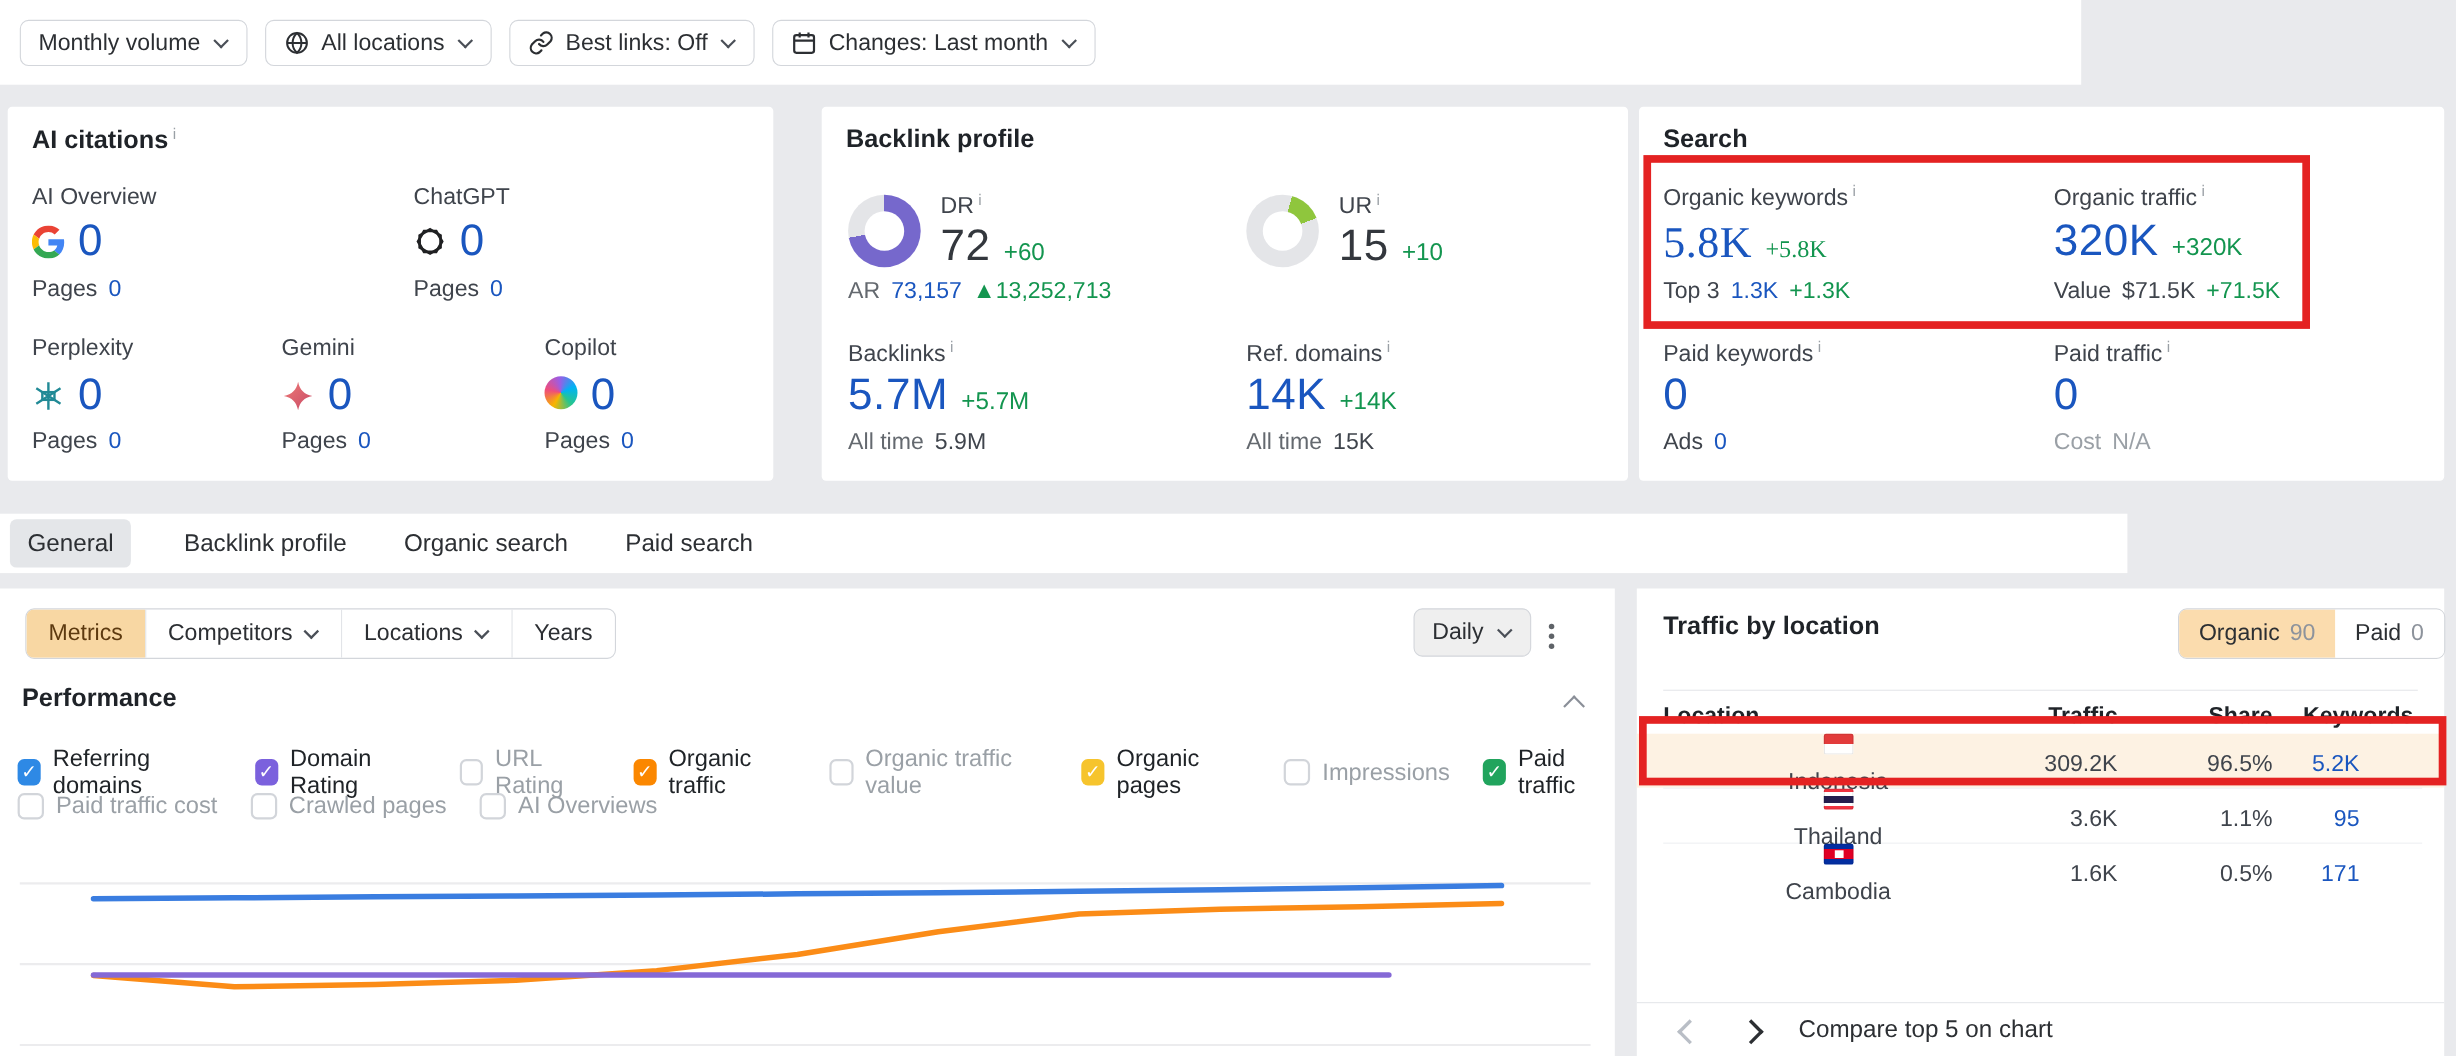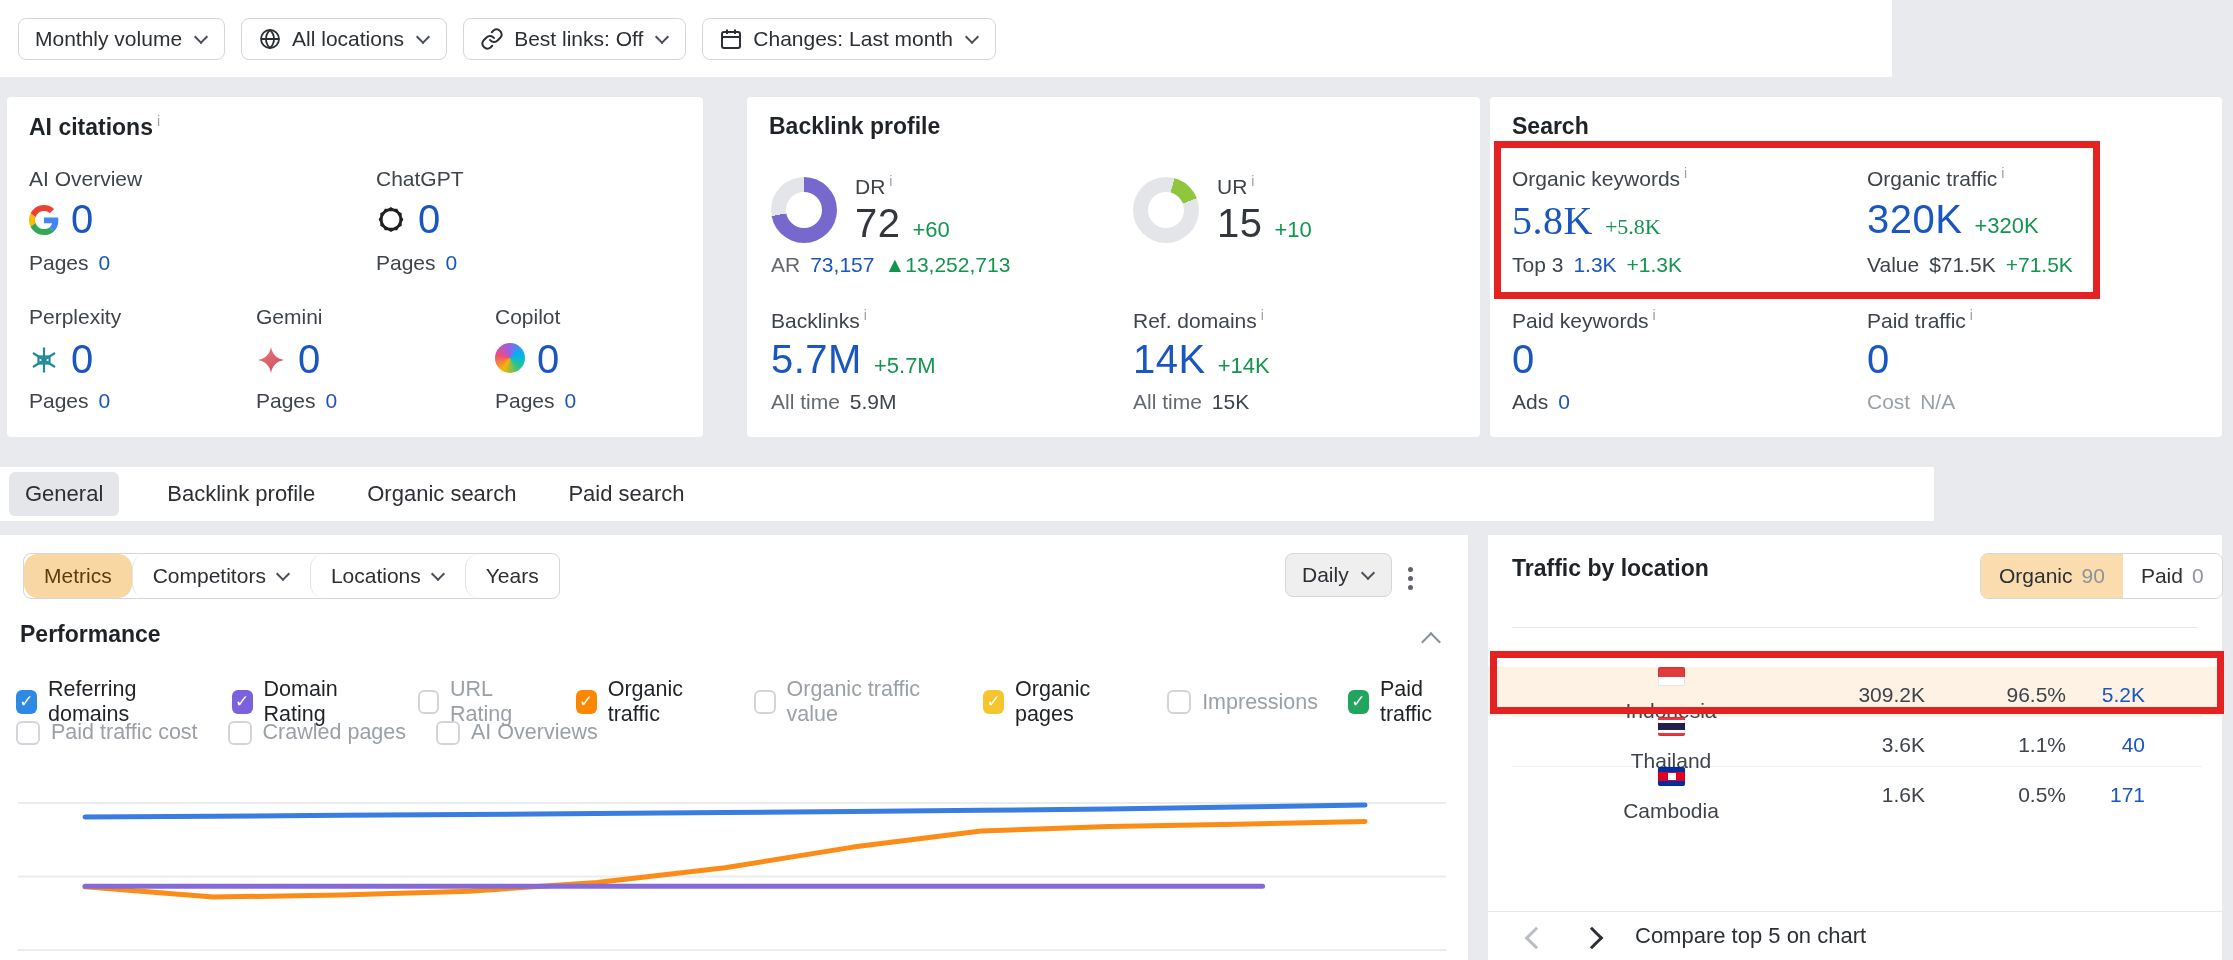--- a/index.html
+++ b/index.html
@@ -38,21 +38,21 @@
   .tabsband{position:absolute;left:0;top:467px;width:1934px;height:54px;background:#fff;display:flex;align-items:center;gap:44px;padding-left:9px;box-sizing:border-box;font-size:22px;color:#2c2f33;}
   .tab{cursor:pointer;padding:9px 4px;}
   .tab.active{background:#e4e6e9;border-radius:6px;padding:9px 16px;}
 
   
   .panelL{position:absolute;left:0;top:535px;width:1468px;height:425px;background:#fff;}
   .panelR{position:absolute;left:1488px;top:535px;width:734px;height:425px;background:#fff;}
 
   
   .segctl{position:absolute;left:23px;top:18px;display:flex;border:1px solid #d3d6db;border-radius:8px;overflow:hidden;height:44px;background:#fff;}
-  .seg{display:flex;align-items:center;gap:8px;padding:0 20px;font-size:21px;color:#2c2f33;border-left:1px solid #e2e4e8;cursor:pointer;border-radius:14px;}
+  .seg{display:flex;align-items:center;gap:8px;padding:0 20px;font-size:21px;color:#2c2f33;border-left:1px solid #e2e4e8;cursor:pointer;}
   .seg:first-child{border-left:none;}
   .seg.active{background:#f8d7a3;color:#5d3a10;}
 
   .btn-range{position:absolute;left:1103px;top:18px;height:44px;display:flex;align-items:center;gap:10px;padding:0 16px;border:1px solid #d3d6db;border-radius:8px;font-size:21px;color:#2c2f33;box-sizing:border-box;cursor:pointer;}
   .btn-daily{position:absolute;left:1285px;top:18px;height:44px;display:flex;align-items:center;gap:10px;padding:0 16px;border:1px solid #d3d6db;border-radius:8px;font-size:21px;color:#2c2f33;box-sizing:border-box;cursor:pointer;}
   .kebab{position:absolute;left:1404px;top:28px;display:flex;flex-direction:column;gap:4px;cursor:pointer;padding:4px;}
   .kebab i{width:5px;height:5px;border-radius:50%;background:#5f6368;}
 
   .perf-title{position:absolute;left:20px;top:86px;font-size:23px;font-weight:700;color:#1f2328;}
   .collapse{position:absolute;left:1424px;top:100px;width:12px;height:12px;border-right:2.5px solid #8a8f98;border-bottom:2.5px solid #8a8f98;transform:rotate(-135deg);cursor:pointer;}
@@ -404,20 +404,27 @@
         </span>
       <span class="tg">
           <span>Paid</span>
           <span class="cnt">0</span>
         </span>
     </div>
     <div class="tl-div"></div>
 
     <div class="rowhl"></div>
 
+    <div class="thead">
+      <span>Location</span>
+      <span class="r">Traffic</span>
+      <span></span>
+      <span class="r">Share</span>
+      <span class="r kwspan2">Keywords</span>
+    </div>
 
     <div class="tbody">
       <div class="trow">
         <span class="loccell">
             <span class="flag flag-id"></span>
             <span>Indonesia</span>
           </span>
         <span class="r">309.2K</span>
         <span class="green pl"></span>
         <span class="r">96.5%</span>
@@ -425,21 +432,21 @@
         <span class="green pl"></span>
       </div>
       <div class="trow">
         <span class="loccell">
             <span class="flag flag-th"></span>
             <span>Thailand</span>
           </span>
         <span class="r">3.6K</span>
         <span class="green pl"></span>
         <span class="r">1.1%</span>
-        <span class="r blue">40</span>
+        <span class="r blue">95</span>
         <span class="green pl"></span>
       </div>
       <div class="trow">
         <span class="loccell">
             <span class="flag flag-kh"></span>
             <span>Cambodia</span>
           </span>
         <span class="r">1.6K</span>
         <span class="green pl"></span>
         <span class="r">0.5%</span>

